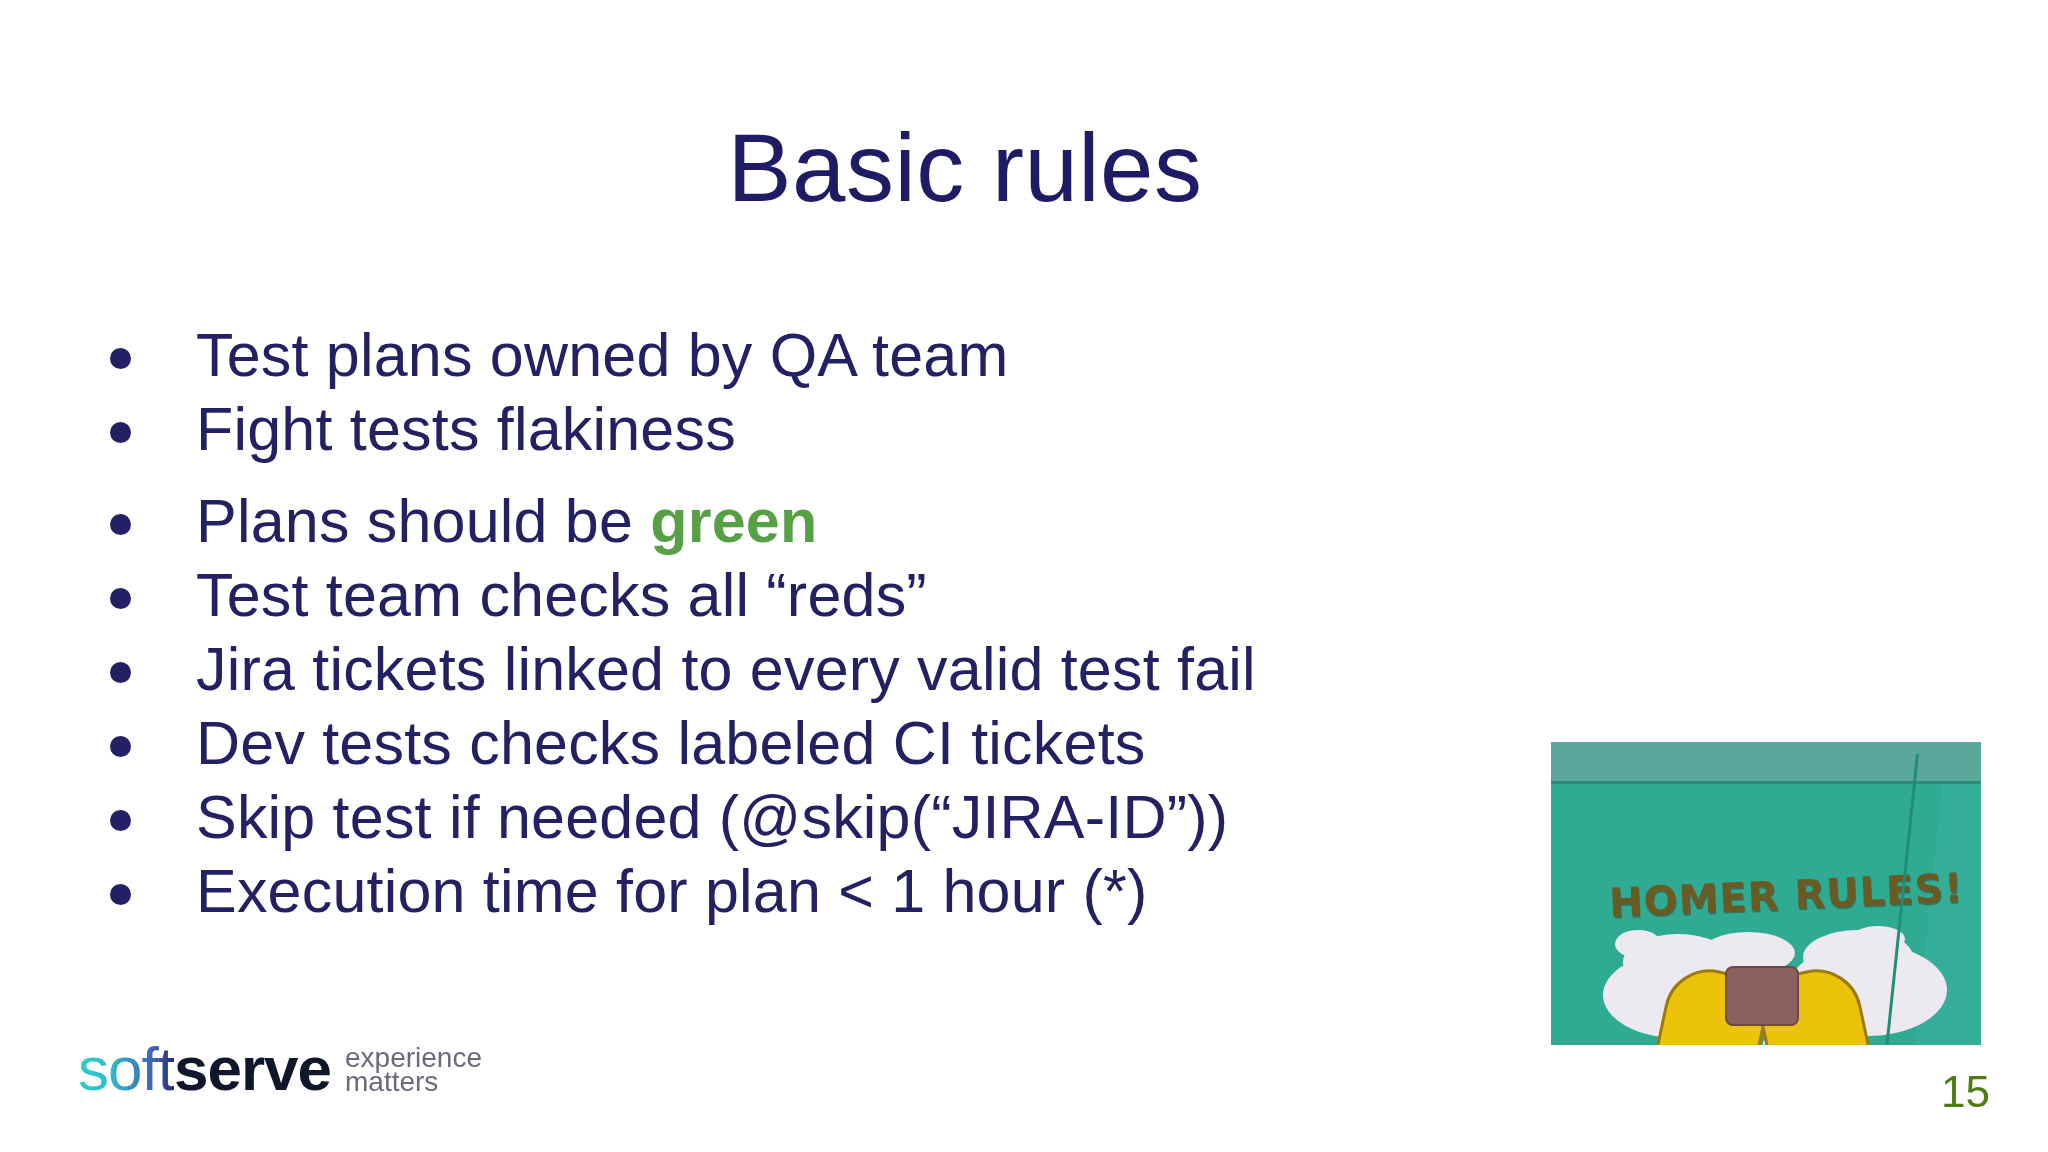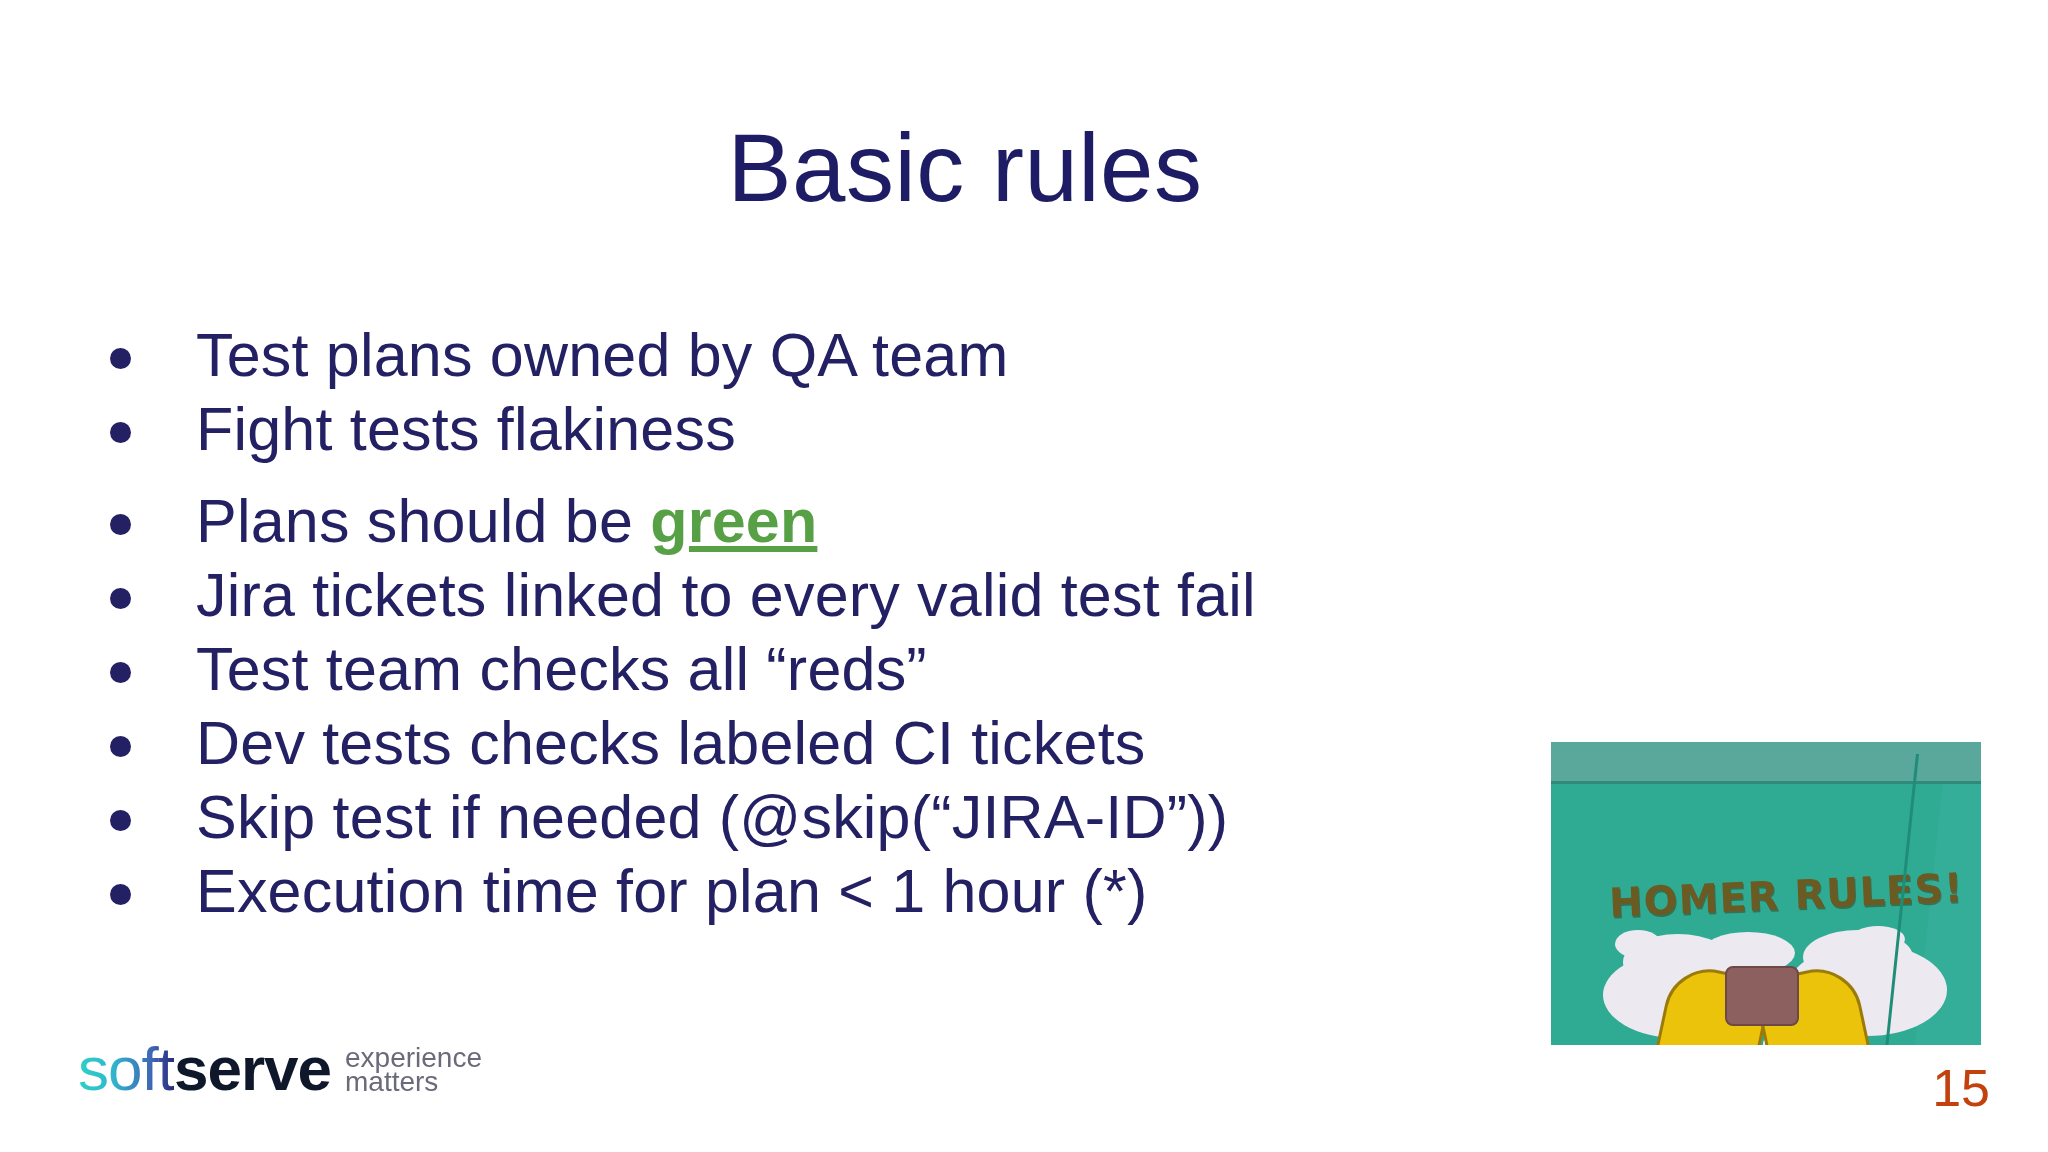--- a/index.html
+++ b/index.html
@@ -71,21 +71,20 @@
   .bullet-item.gap-before {
     margin-top: 18px;
   }
   .bullet-item.gap-before .dot {
     top: 30px;
   }
 
   .hl-green {
     color: #58a046;
     font-weight: bold;
-    text-decoration: underline;
   }
 
   
   .logo {
     position: absolute;
     left: 78px;
     bottom: 52px;
     display: flex;
     align-items: flex-end;
     height: 64px;
@@ -224,22 +223,22 @@
     background: #8d6060;
     border: 2px solid #6e4747;
     border-radius: 8px;
   }
 
   
   .page-number {
     position: absolute;
     right: 58px;
     bottom: 38px;
-    font-size: 52px;
-    color: #c2410c;
+    font-size: 44px;
+    color: #4d7c0f;
     line-height: 1;
   }
 </style>
 </head>
 <body>
 
 <div class="slide">
 
   <div class="slide-title">Basic rules</div>
 
@@ -251,25 +250,25 @@
     <li class="bullet-item">
       <span class="dot"></span>
       <span>Fight tests flakiness</span>
     </li>
     <li class="bullet-item gap-before">
       <span class="dot"></span>
       <span>Plans should be </span><span class="hl-green">green</span><span></span>
     </li>
     <li class="bullet-item">
       <span class="dot"></span>
+      <span>Test team checks all “reds”</span>
+    </li>
+    <li class="bullet-item">
+      <span class="dot"></span>
       <span>Jira tickets linked to every valid test fail</span>
-    </li>
-    <li class="bullet-item">
-      <span class="dot"></span>
-      <span>Test team checks all “reds”</span>
     </li>
     <li class="bullet-item">
       <span class="dot"></span>
       <span>Dev tests checks labeled CI tickets</span>
     </li>
     <li class="bullet-item">
       <span class="dot"></span>
       <span>Skip test if needed (@skip(“JIRA-ID”))</span>
     </li>
     <li class="bullet-item">

